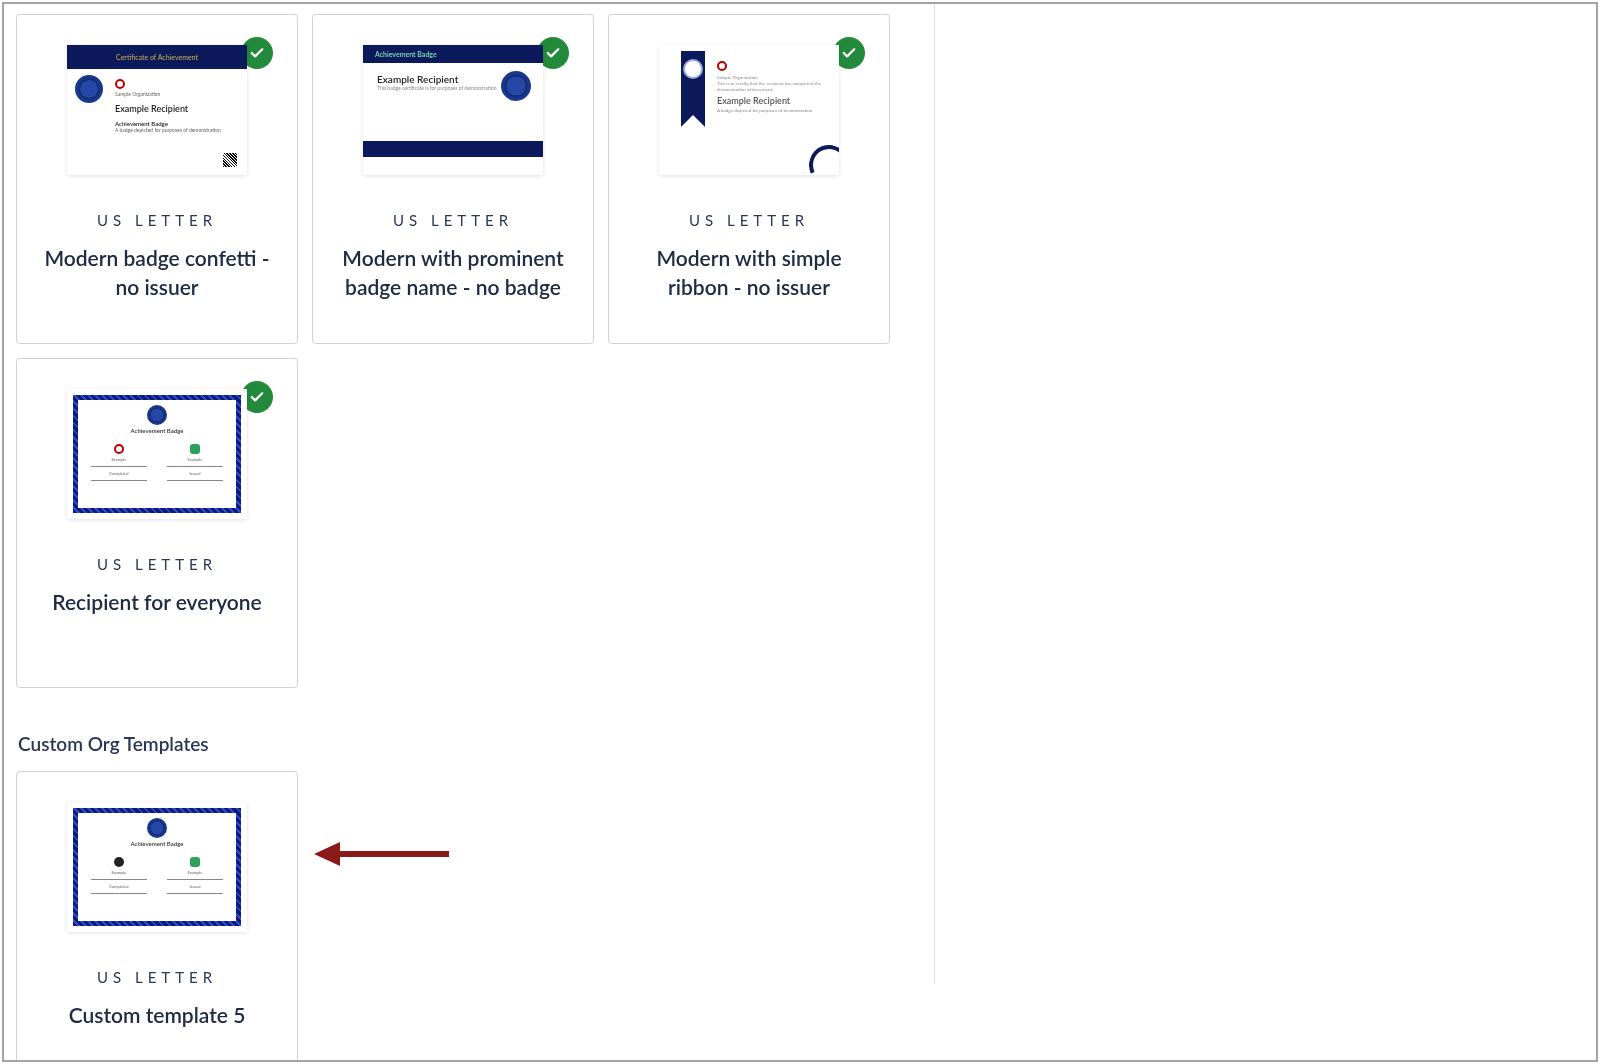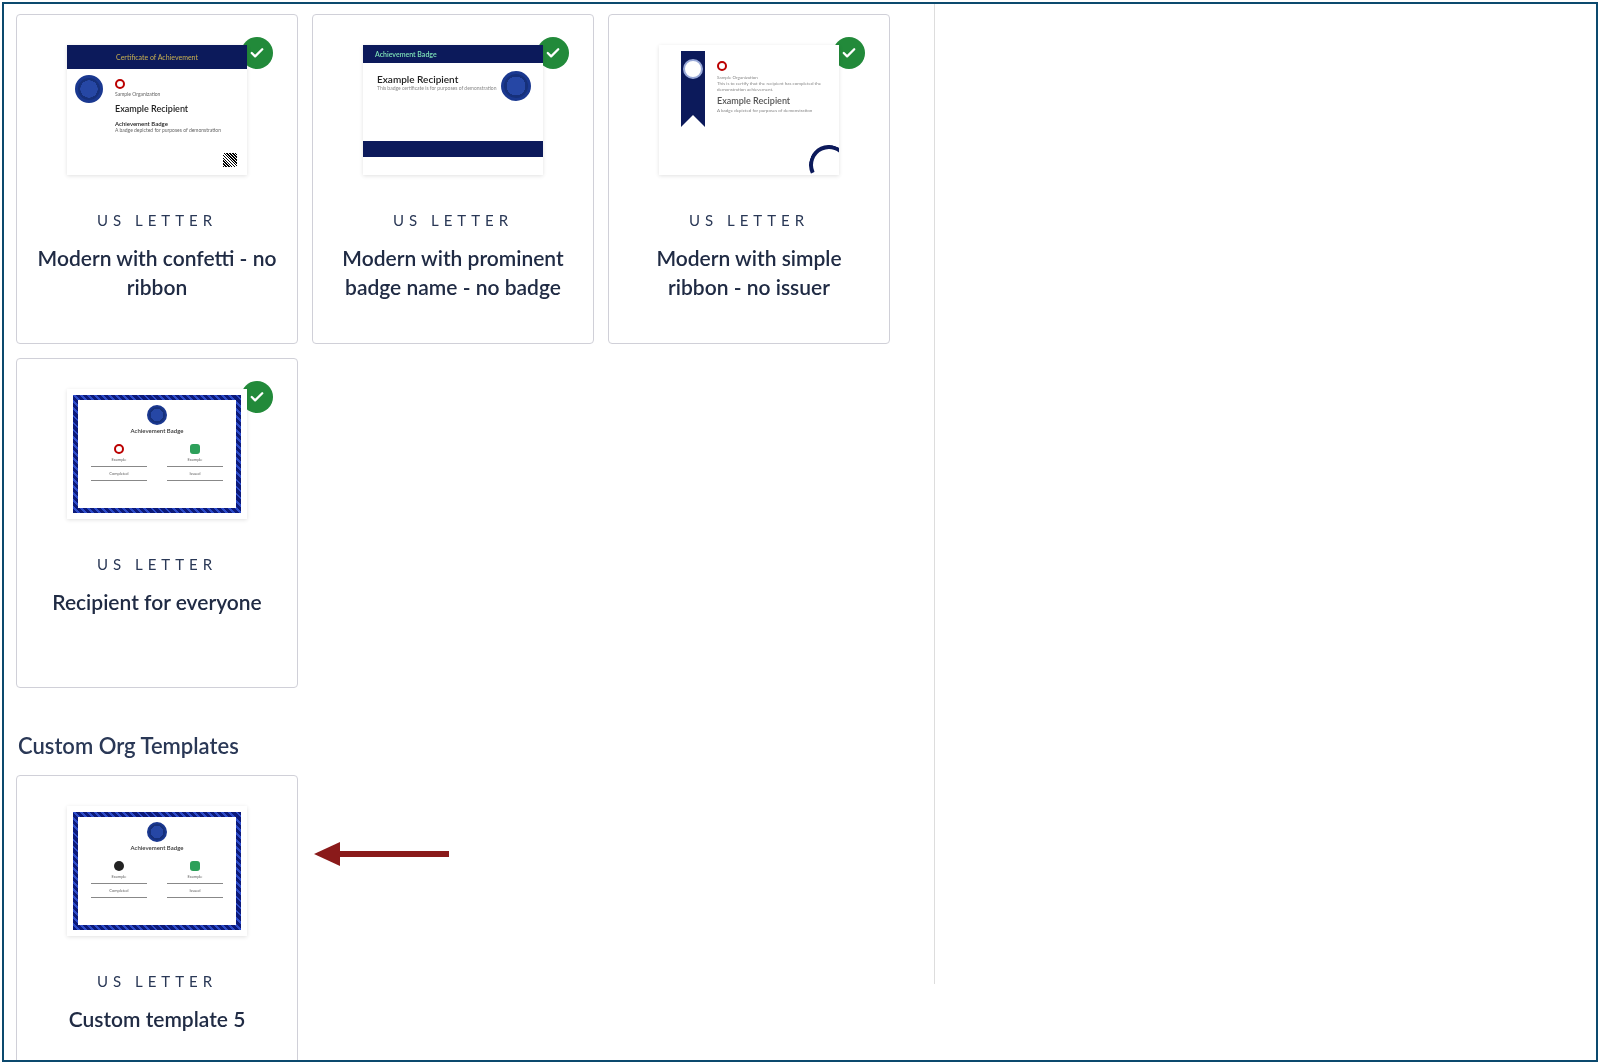--- a/index.html
+++ b/index.html
@@ -4,21 +4,21 @@
 <style>
   * { box-sizing: border-box; margin: 0; padding: 0; }
   body {
     font-family: -apple-system, BlinkMacSystemFont, "Segoe UI", "Lato", sans-serif;
     background: #fff;
     color: #333;
     width: 1600px;
     height: 1064px;
   }
   .outer {
-    border: 2px solid #0c4a6e;
+    border: 2px solid #a3a3a3;
     width: 1596px;
     height: 1060px;
     margin: 2px;
     position: relative;
     overflow: hidden;
   }
   .content-area {
     padding: 10px 12px;
     width: 940px;
     position: relative;
@@ -82,21 +82,21 @@
   }
   .template-name {
     font-size: 21px;
     color: #202b44;
     font-weight: 600;
     text-align: center;
     line-height: 1.4;
     padding: 0 6px;
   }
   .section-title {
-    font-size: 22px;
+    font-size: 19px;
     color: #2a3856;
     font-weight: 600;
     margin: 44px 0 16px 2px;
   }
   
   .cert {
     width: 180px;
     height: 130px;
     background: #fff;
     box-shadow: 0 1px 4px rgba(0,0,0,0.12);
@@ -205,21 +205,21 @@
               <div class="logo-sm"></div>
               <small>Sample Organization</small>
               <div class="name">Example Recipient</div>
               <div class="sub">Achievement Badge</div>
               <div class="tiny">A badge depicted for purposes of demonstration</div>
             </div>
             <div class="qr"></div>
           </div>
         </div>
         <div class="size-label">US LETTER</div>
-        <div class="template-name">Modern with confetti - no ribbon</div>
+        <div class="template-name">Modern badge confetti - no issuer</div>
       </div>
 
       <div class="template-card">
         <div class="check-badge">
           <svg viewBox="0 0 24 24" fill="none">
               <path d="M5 12l4.5 4.5L19 7" stroke="#fff" stroke-width="3" stroke-linecap="round" stroke-linejoin="round"></path>
             </svg>
         </div>
         <div class="thumb">
           <div class="cert c2">

